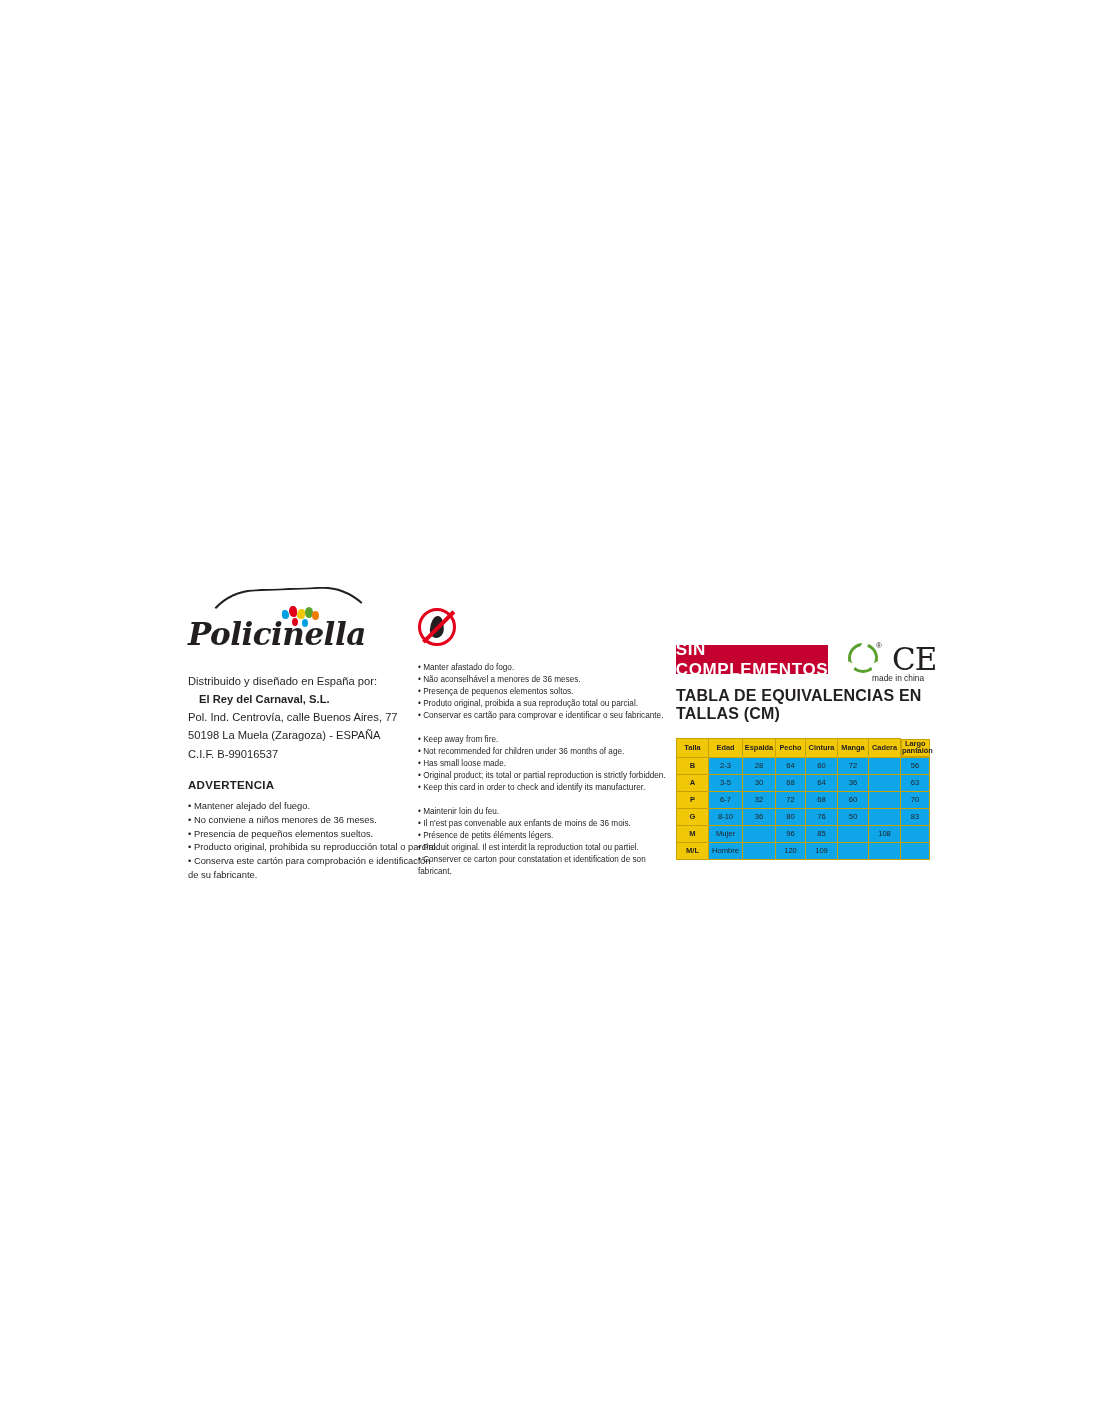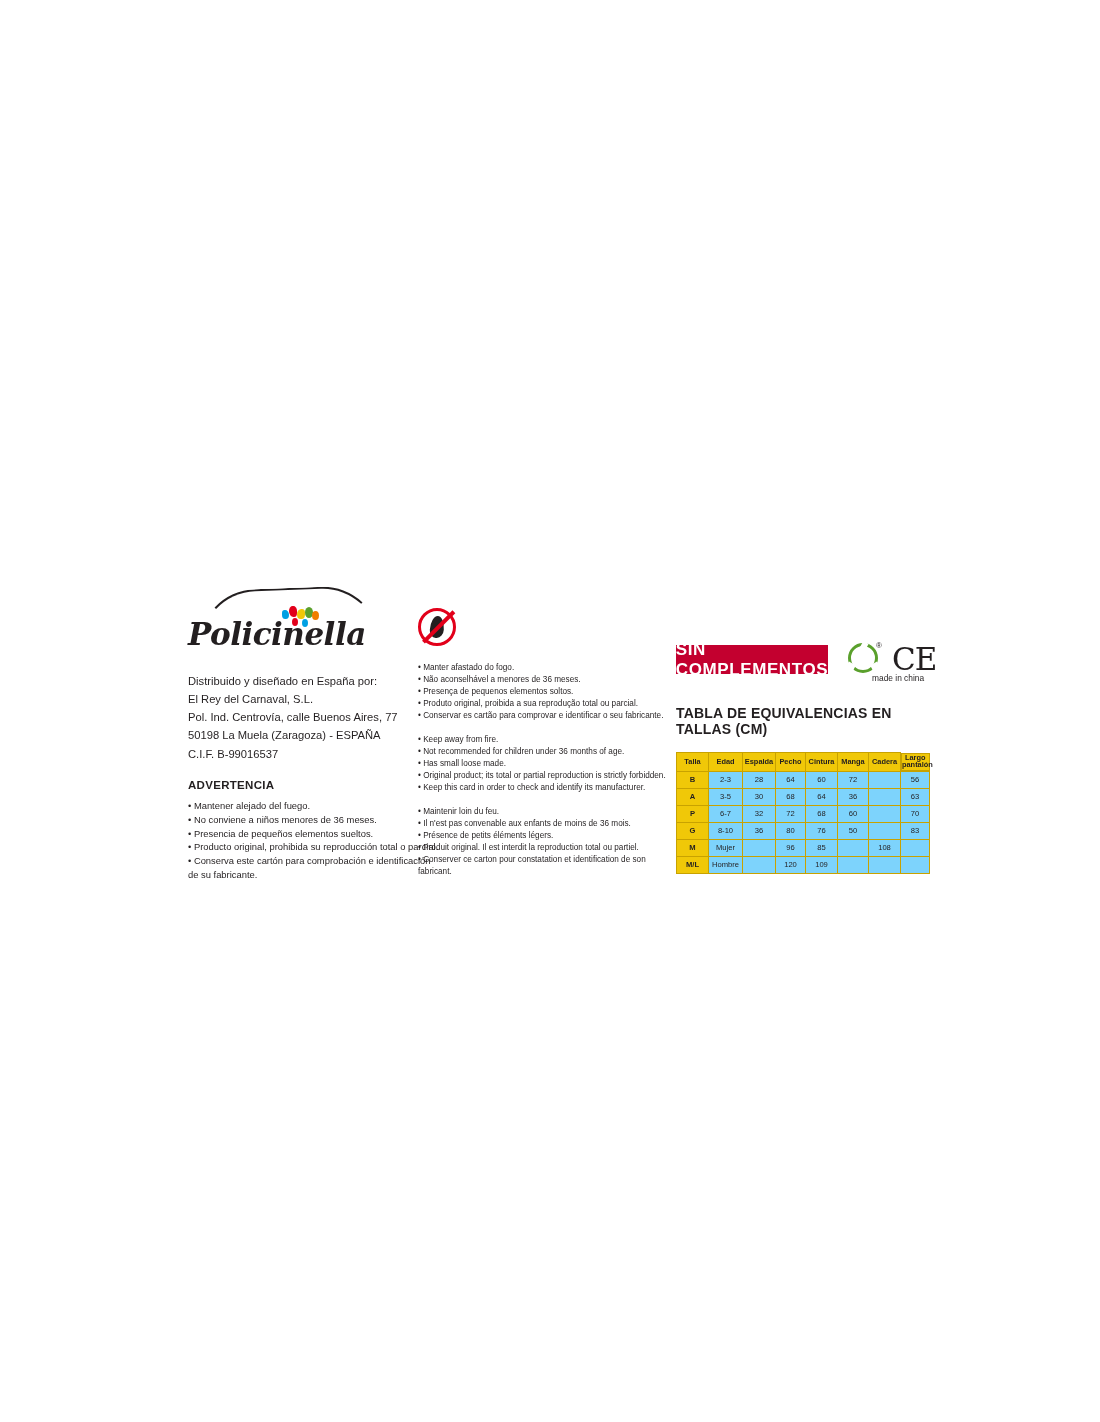--- a/index.html
+++ b/index.html
@@ -83,21 +83,22 @@
     border-radius: 50%;
   }
 
   .addr {
     margin-top: 16px;
     font-size: 11.2px;
     line-height: 1.62;
     color: #231f20;
   }
   .addr .bold {
-    font-weight: 400;
+    font-weight: 700;
+    margin-left: 11px;
   }
   .adv-title {
     margin-top: 16px;
     font-size: 11.5px;
     font-weight: 700;
     letter-spacing: 0.3px;
   }
   .bullets {
     margin-top: 8px;
     font-size: 9.4px;
@@ -269,22 +270,22 @@
   .made-in {
     position: absolute;
     left: 196px;
     top: 28px;
     font-size: 8.4px;
     color: #231f20;
     white-space: nowrap;
   }
 
   .table-title {
-    margin-top: 24px;
-    font-size: 14px;
+    margin-top: 6px;
+    font-size: 16px;
     font-weight: 700;
     letter-spacing: 0.2px;
     color: #231f20;
   }
 
   table.size-table {
     margin-top: 15px;
     border-collapse: collapse;
     width: 253px;
     table-layout: fixed;
@@ -303,21 +304,21 @@
     background: #f0c808;
     font-weight: 700;
     font-size: 7.4px;
     line-height: 1.05;
   }
   table.size-table tbody td.sizecell {
     background: #f0c808;
     font-weight: 700;
   }
   table.size-table tbody td {
-    background: #7dd3fc;
+    background: #0ea5e9;
   }
   .small2 { font-size: 6.1px; display:block; line-height:1.0;}
 </style>
 </head>
 <body>
 
 <div class="sheet">
 
   <div class="left-block">
 

